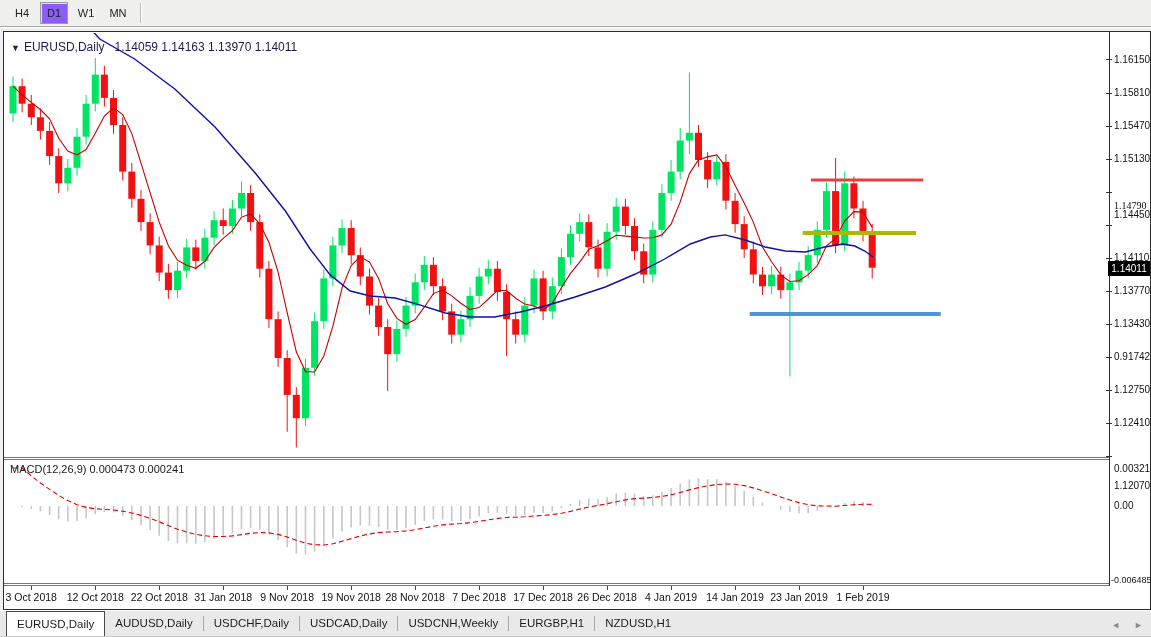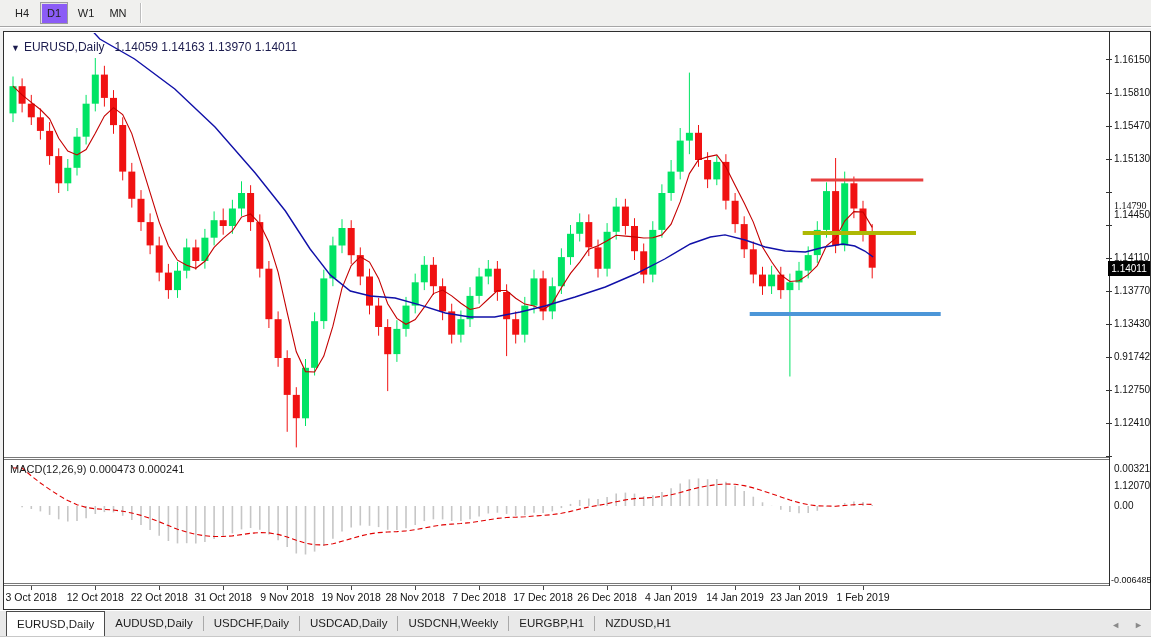--- a/index.html
+++ b/index.html
@@ -375,21 +375,21 @@
     <div class="divider d2"></div>
 
     <div class="date-axis" id="dateAxis">
         <div class="dtick" style="left: 26.28px;"></div>
         <div class="dlab" style="left: 26.28px;">3 Oct 2018</div>
         <div class="dtick" style="left: 90.26px;"></div>
         <div class="dlab" style="left: 90.26px;">12 Oct 2018</div>
         <div class="dtick" style="left: 154.24px;"></div>
         <div class="dlab" style="left: 154.24px;">22 Oct 2018</div>
         <div class="dtick" style="left: 218.22px;"></div>
-        <div class="dlab" style="left: 218.22px;">31 Oct 2018</div>
+        <div class="dlab" style="left: 218.22px;">31 Jan 2018</div>
         <div class="dtick" style="left: 282.2px;"></div>
         <div class="dlab" style="left: 282.2px;">9 Nov 2018</div>
         <div class="dtick" style="left: 346.18px;"></div>
         <div class="dlab" style="left: 346.18px;">19 Nov 2018</div>
         <div class="dtick" style="left: 410.16px;"></div>
         <div class="dlab" style="left: 410.16px;">28 Nov 2018</div>
         <div class="dtick" style="left: 474.14px;"></div>
         <div class="dlab" style="left: 474.14px;">7 Dec 2018</div>
         <div class="dtick" style="left: 538.12px;"></div>
         <div class="dlab" style="left: 538.12px;">17 Dec 2018</div>

